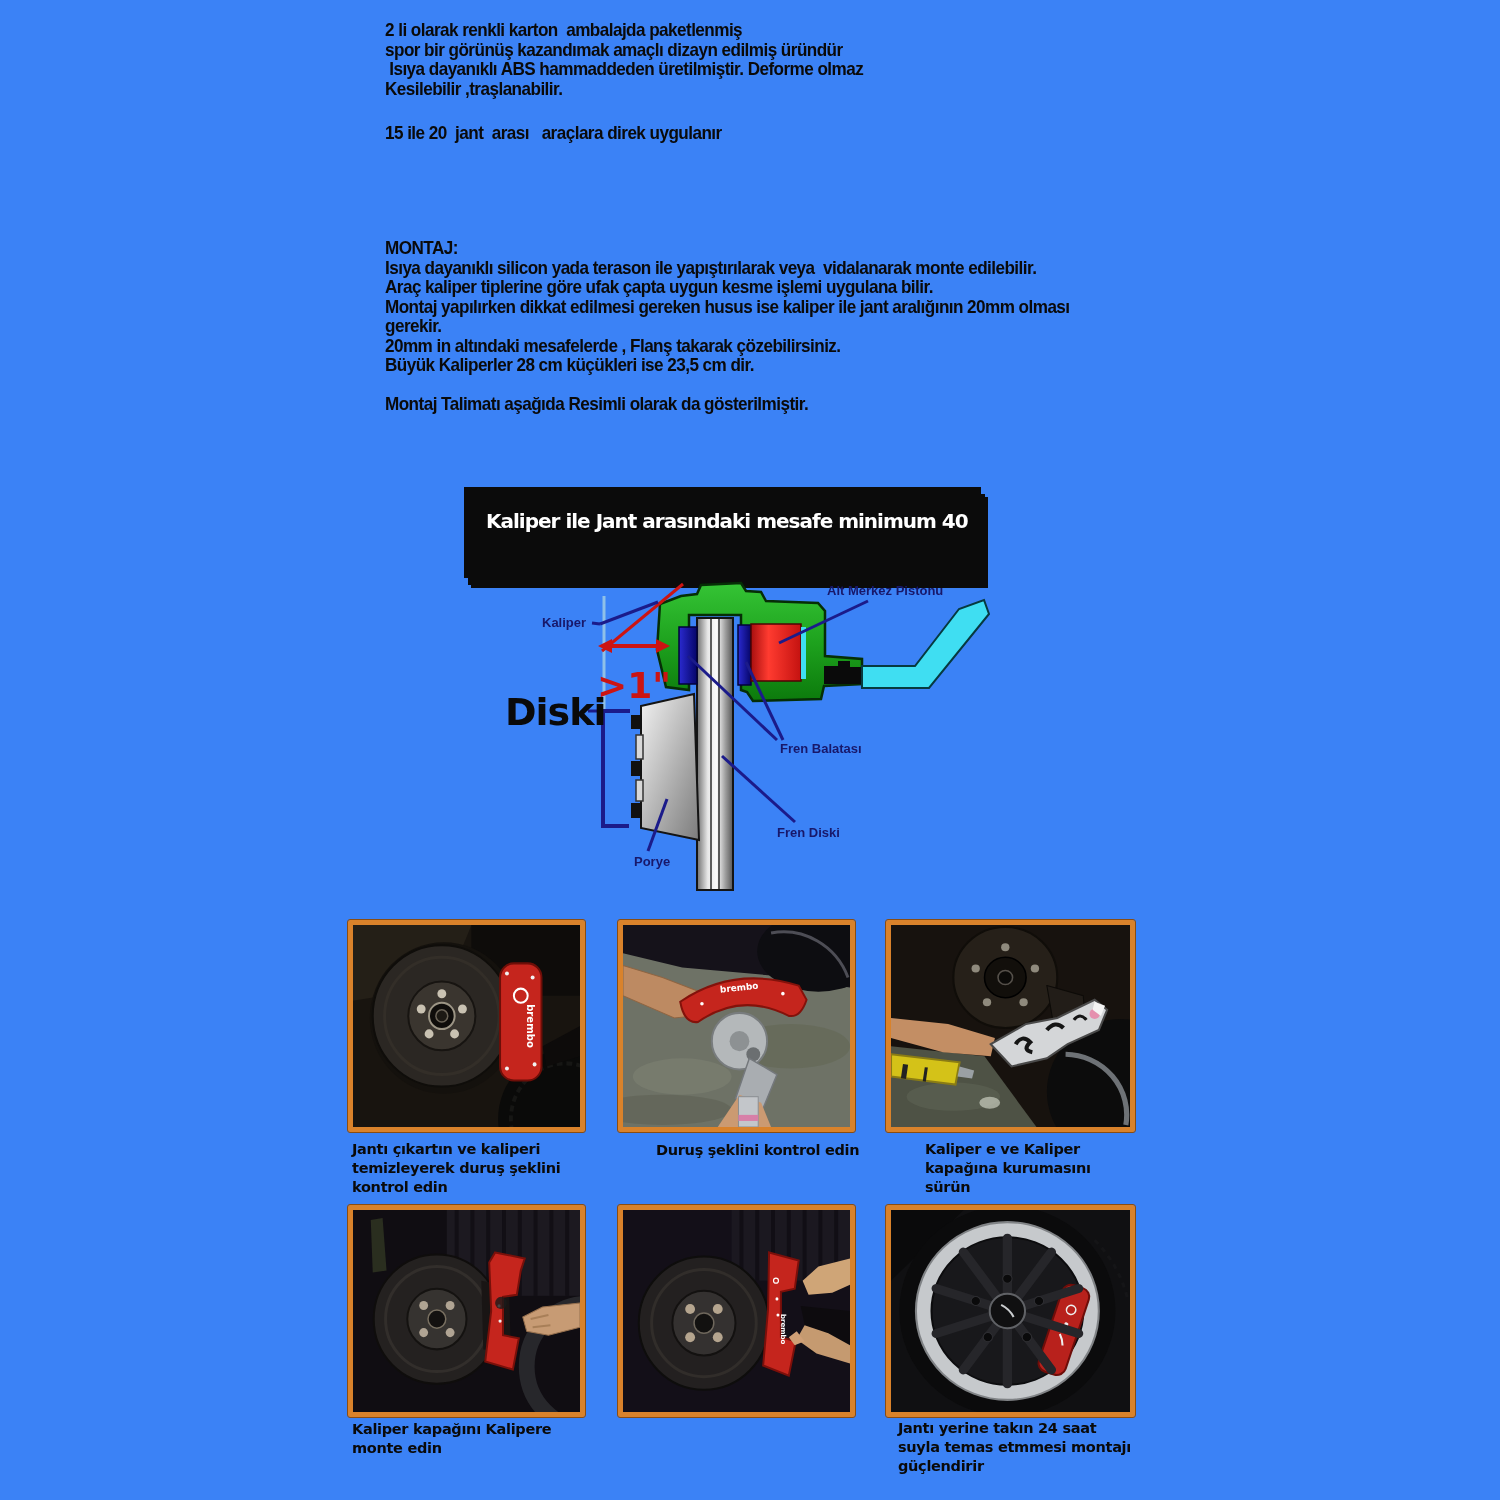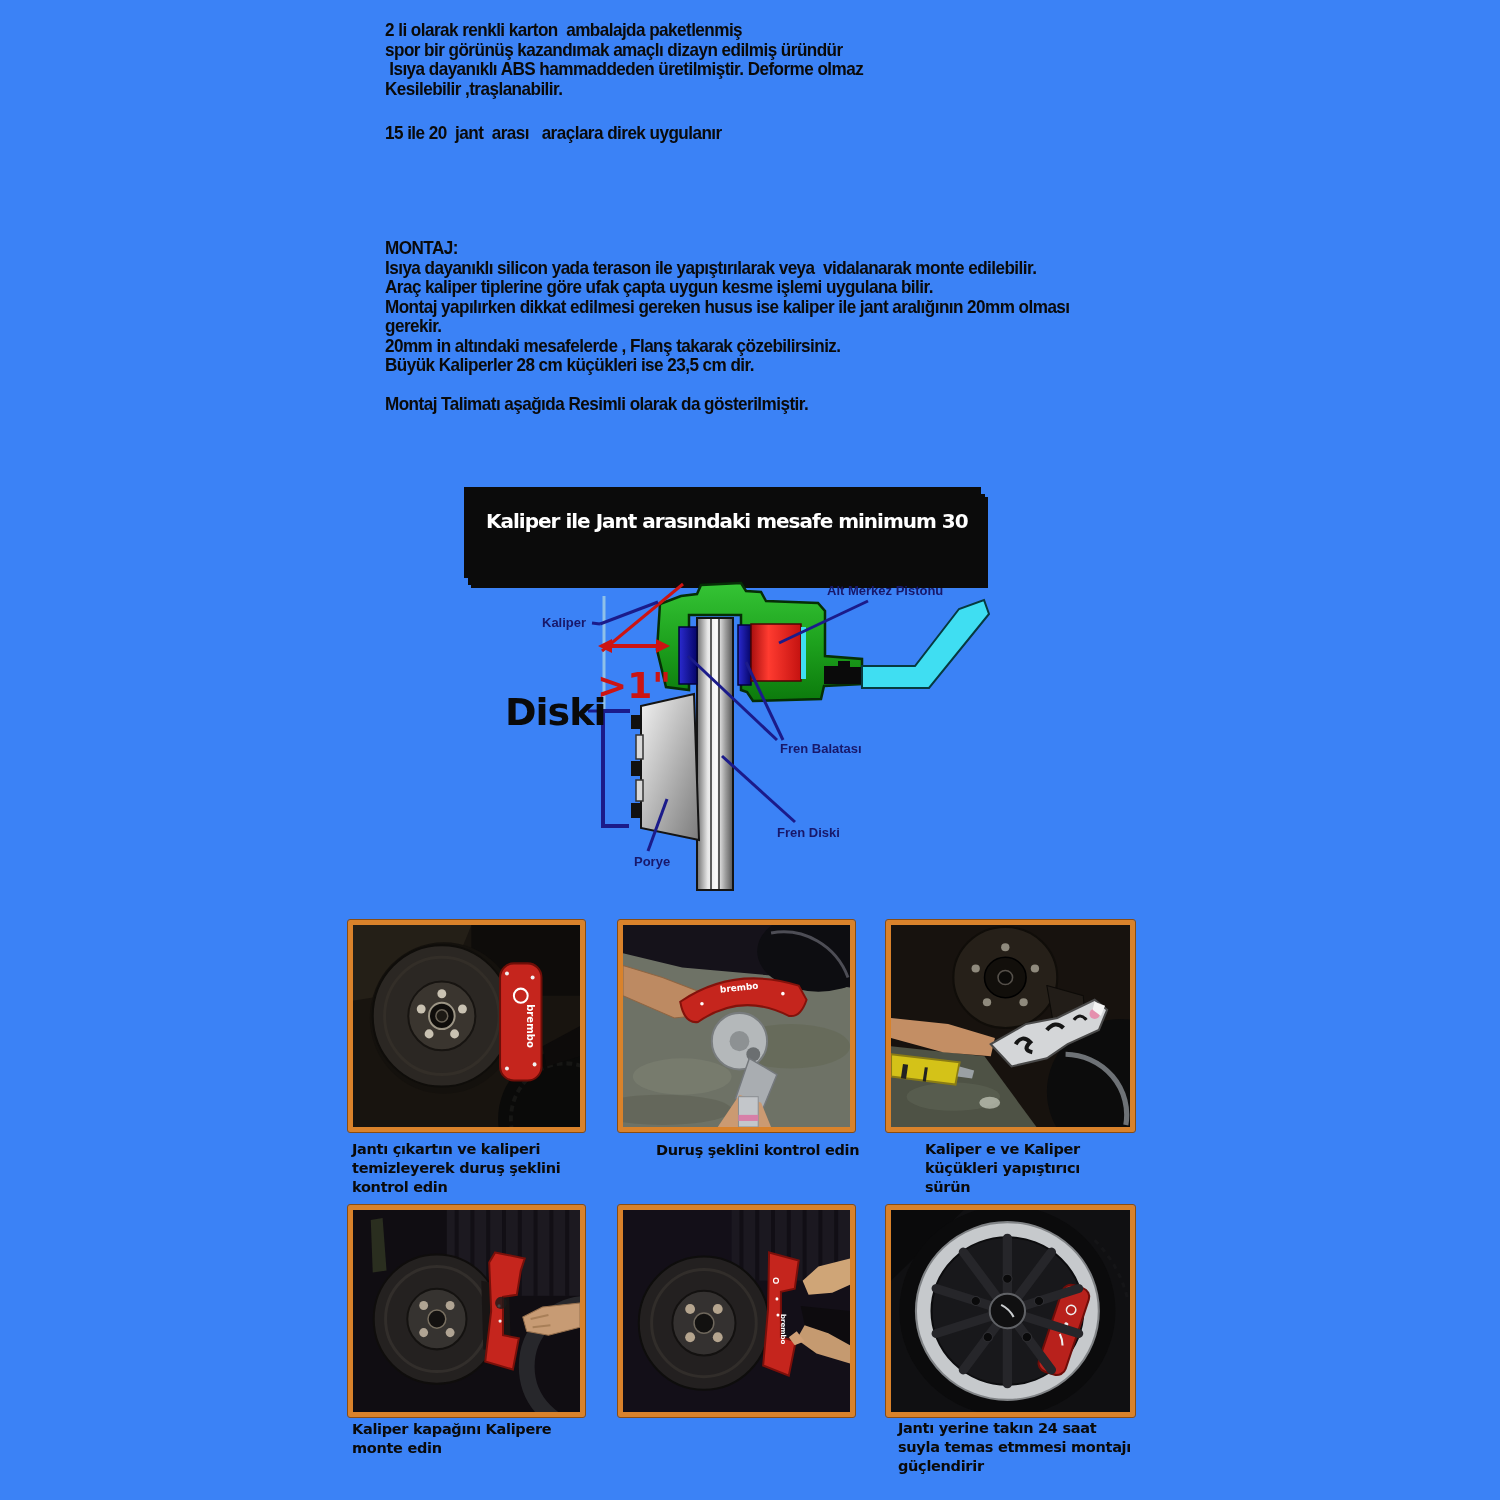--- a/index.html
+++ b/index.html
@@ -52,21 +52,21 @@
     <div>Araç kaliper tiplerine göre ufak çapta uygun kesme işlemi uygulana bilir.</div>
     <div>Montaj yapılırken dikkat edilmesi gereken husus ise kaliper ile jant aralığının 20mm olması</div>
     <div>gerekir.</div>
     <div>20mm in altındaki mesafelerde , Flanş takarak çözebilirsiniz.</div>
     <div>Büyük Kaliperler 28 cm küçükleri ise 23,5 cm dir.</div>
     <div>&nbsp;</div>
     <div>Montaj Talimatı aşağıda Resimli olarak da gösterilmiştir.</div>
   </div>
 
   <div class="banner">
-    <div>Kaliper ile Jant arasındaki mesafe minimum  30</div>
+    <div>Kaliper ile Jant arasındaki mesafe minimum  40</div>
   </div>
 
   <svg viewBox="460 490 550 420" style="position:absolute;left:460px;top:490px;width:550px;height:420px;">
     <defs>
       <linearGradient id="ggrn" x1="0" y1="0" x2="0" y2="1">
         <stop offset="0" stop-color="#35c435"></stop>
           <stop offset="0.5" stop-color="#1ea21e"></stop>
           <stop offset="1" stop-color="#0c7a0c"></stop>
       </linearGradient>
       <linearGradient id="gred" x1="0" y1="0" x2="1" y2="0">
@@ -359,17 +359,17 @@
         <circle cx="93.2" cy="125.9" r="4.5"></circle>
           <circle cx="81.6" cy="90.1" r="4.5"></circle>
       </g>
       <circle cx="112" cy="100" r="17" fill="#101011" stroke="#606266" stroke-width="2"></circle>
       <path d="M106,94 q8,4 12,12" stroke="#c9ccce" stroke-width="2" fill="none"></path>
     </svg>
   </div>
 
   <div class="caption" style="left:352px;top:1140px;width:242px;">Jantı çıkartın ve kaliperi temizleyerek duruş şeklini kontrol edin</div>
   <div class="caption" style="left:656px;top:1141px;width:220px;">Duruş şeklini kontrol edin</div>
-  <div class="caption" style="left:925px;top:1140px;width:195px;">Kaliper e ve Kaliper küçükleri yapıştırıcı sürün</div>
+  <div class="caption" style="left:925px;top:1140px;width:195px;">Kaliper e ve Kaliper kapağına kurumasını sürün</div>
   <div class="caption" style="left:352px;top:1420px;width:235px;">Kaliper kapağını Kalipere monte edin</div>
   <div class="caption" style="left:898px;top:1419px;width:240px;">Jantı yerine takın 24 saat suyla temas etmmesi montajı güçlendirir</div>
 
 </div>
 
 </body></html>

